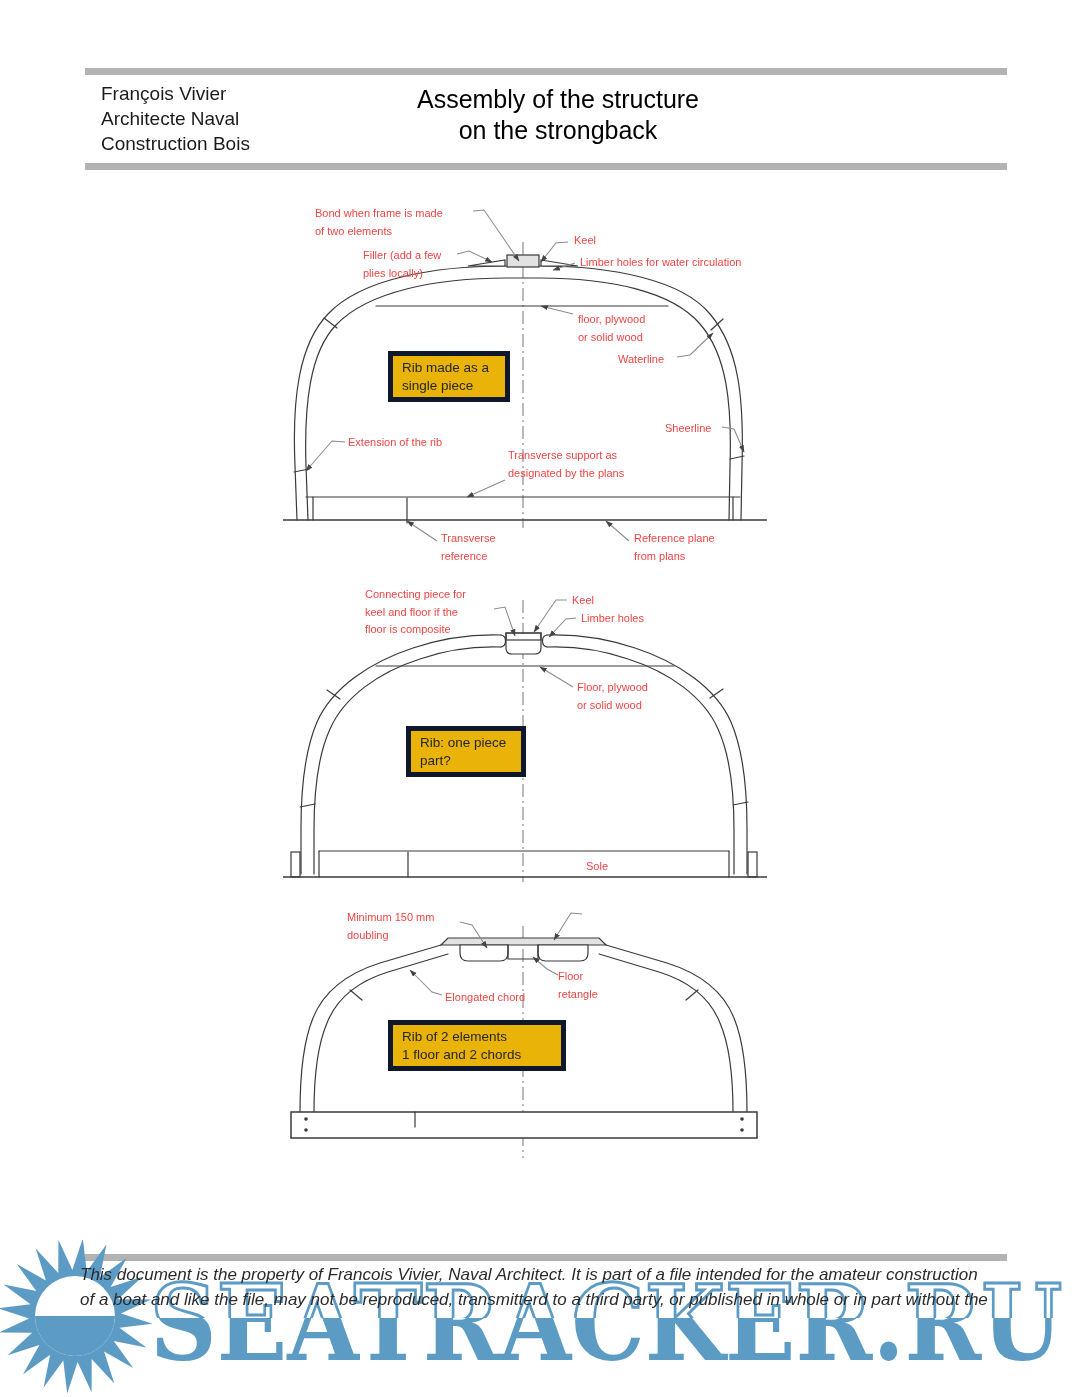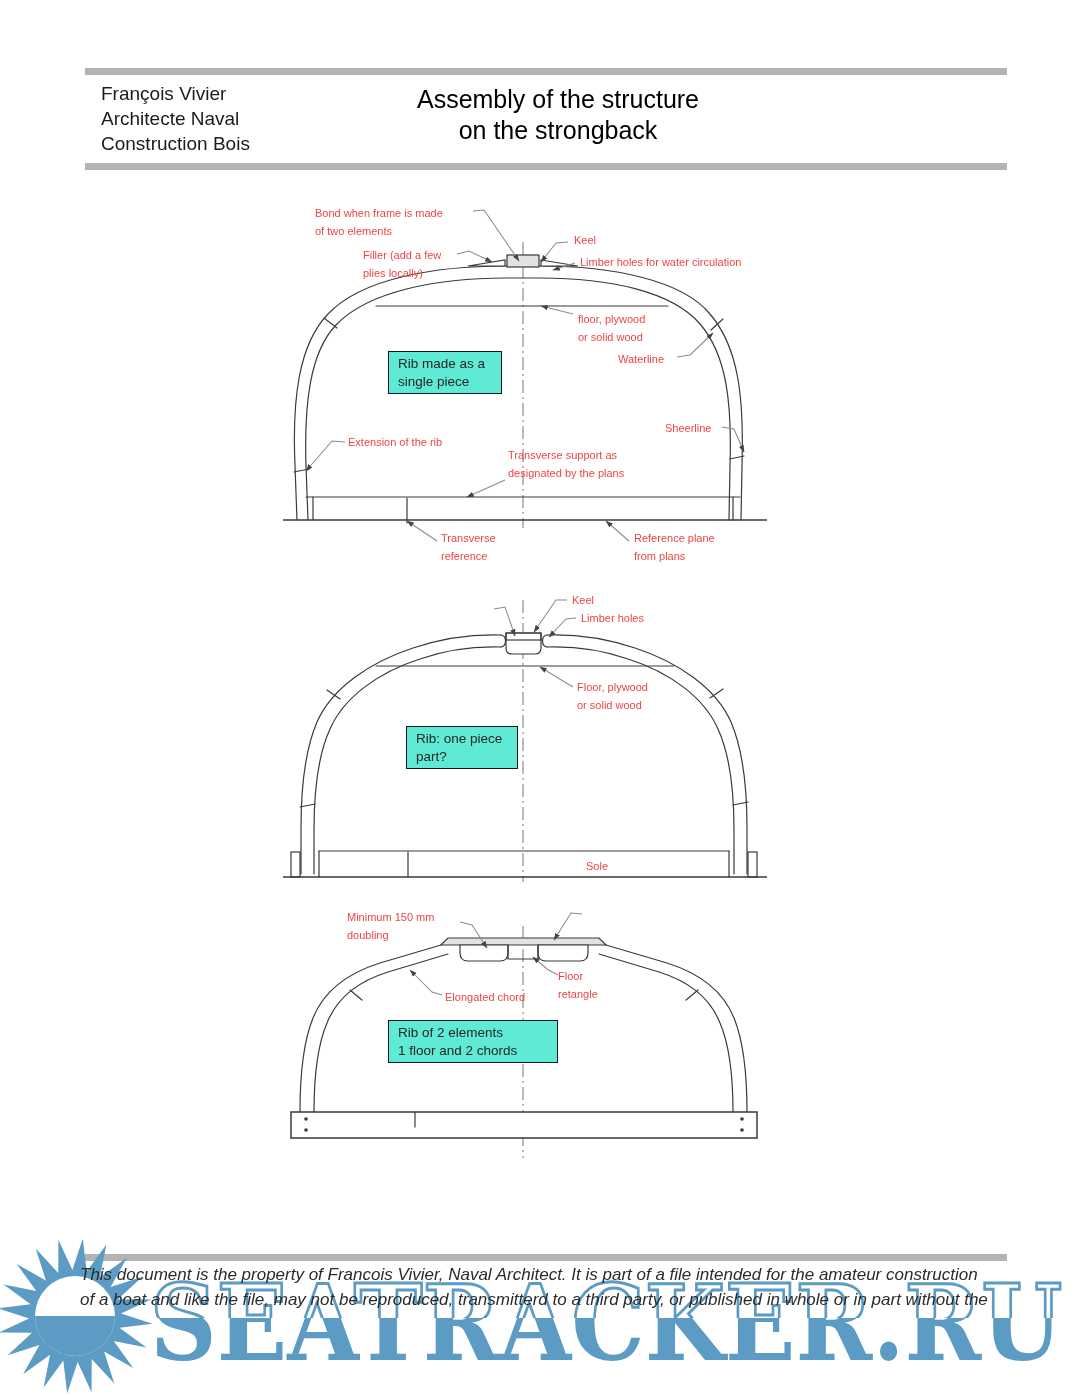--- a/index.html
+++ b/index.html
@@ -8,21 +8,21 @@
     font-family:"Liberation Sans", sans-serif; overflow:hidden; margin:0 auto;
   }
   .rule { position:absolute; left:85px; width:922px; height:7px; background:#b3b3b3; }
   .hdr-left  { position:absolute; left:101px; top:81px;  font-size:19px; line-height:25px; color:#1b1b1b; }
   .hdr-right { position:absolute; right:98px; top:81px;  font-size:19px; line-height:25px; color:#1b1b1b; text-align:right; }
   .hdr-title { position:absolute; left:18px;  top:84px;  width:1080px; text-align:center;
                font-size:25px; line-height:31px; color:#000; }
   .lbl { position:absolute; font-size:11px; line-height:17.5px; color:#ef4444; white-space:nowrap; }
   .lbl .ln { display:block; }
   .lblbox { position:absolute; font-size:13.5px; line-height:17.5px; color:#262626; white-space:nowrap;
-            border:1px solid #0f172a; background:#5eead4; padding:3px 9px; }
+            border:5px solid #0f172a; background:#eab308; padding:3px 9px; }
   .lblbox .ln { display:block; }
   svg.draw { position:absolute; left:0; top:0; width:1080px; height:1397px; }
   svg.wm   { position:absolute; left:0; top:1240px; width:1080px; height:157px; }
   .s   { stroke:#3a3a3a; stroke-width:1.2; fill:none; stroke-linecap:round; }
   .s2  { stroke:#3a3a3a; stroke-width:1.5; fill:none; }
   .fillgrey { fill:#e2e2e2; }
   .fillwhite { fill:#ffffff; }
   .ld  { stroke:#8c8c8c; stroke-width:1.05; fill:none; }
   .cl  { stroke:#767676; stroke-width:1; fill:none; stroke-dasharray:13 4 2 4; }
   .wmtxt { font-family:"DejaVu Serif", serif; font-weight:bold; font-size:104px; }
@@ -181,20 +181,25 @@
   </div>
   <div class="lbl" style="left:441px;top:530px">
     <span class="ln">Transverse</span>
     <span class="ln">reference</span>
   </div>
   <div class="lbl" style="left:634px;top:530px">
     <span class="ln">Reference plane</span>
     <span class="ln">from plans</span>
   </div>
 
+  <div class="lbl" style="left:365px;top:586px">
+    <span class="ln">Connecting piece for</span>
+    <span class="ln">keel and floor if the</span>
+    <span class="ln">floor is composite</span>
+  </div>
   <div class="lbl" style="left:572px;top:592px">
     <span class="ln">Keel</span>
   </div>
   <div class="lbl" style="left:581px;top:610px">
     <span class="ln">Limber holes</span>
   </div>
   <div class="lbl" style="left:577px;top:679px">
     <span class="ln">Floor, plywood</span>
     <span class="ln">or solid wood</span>
   </div>

